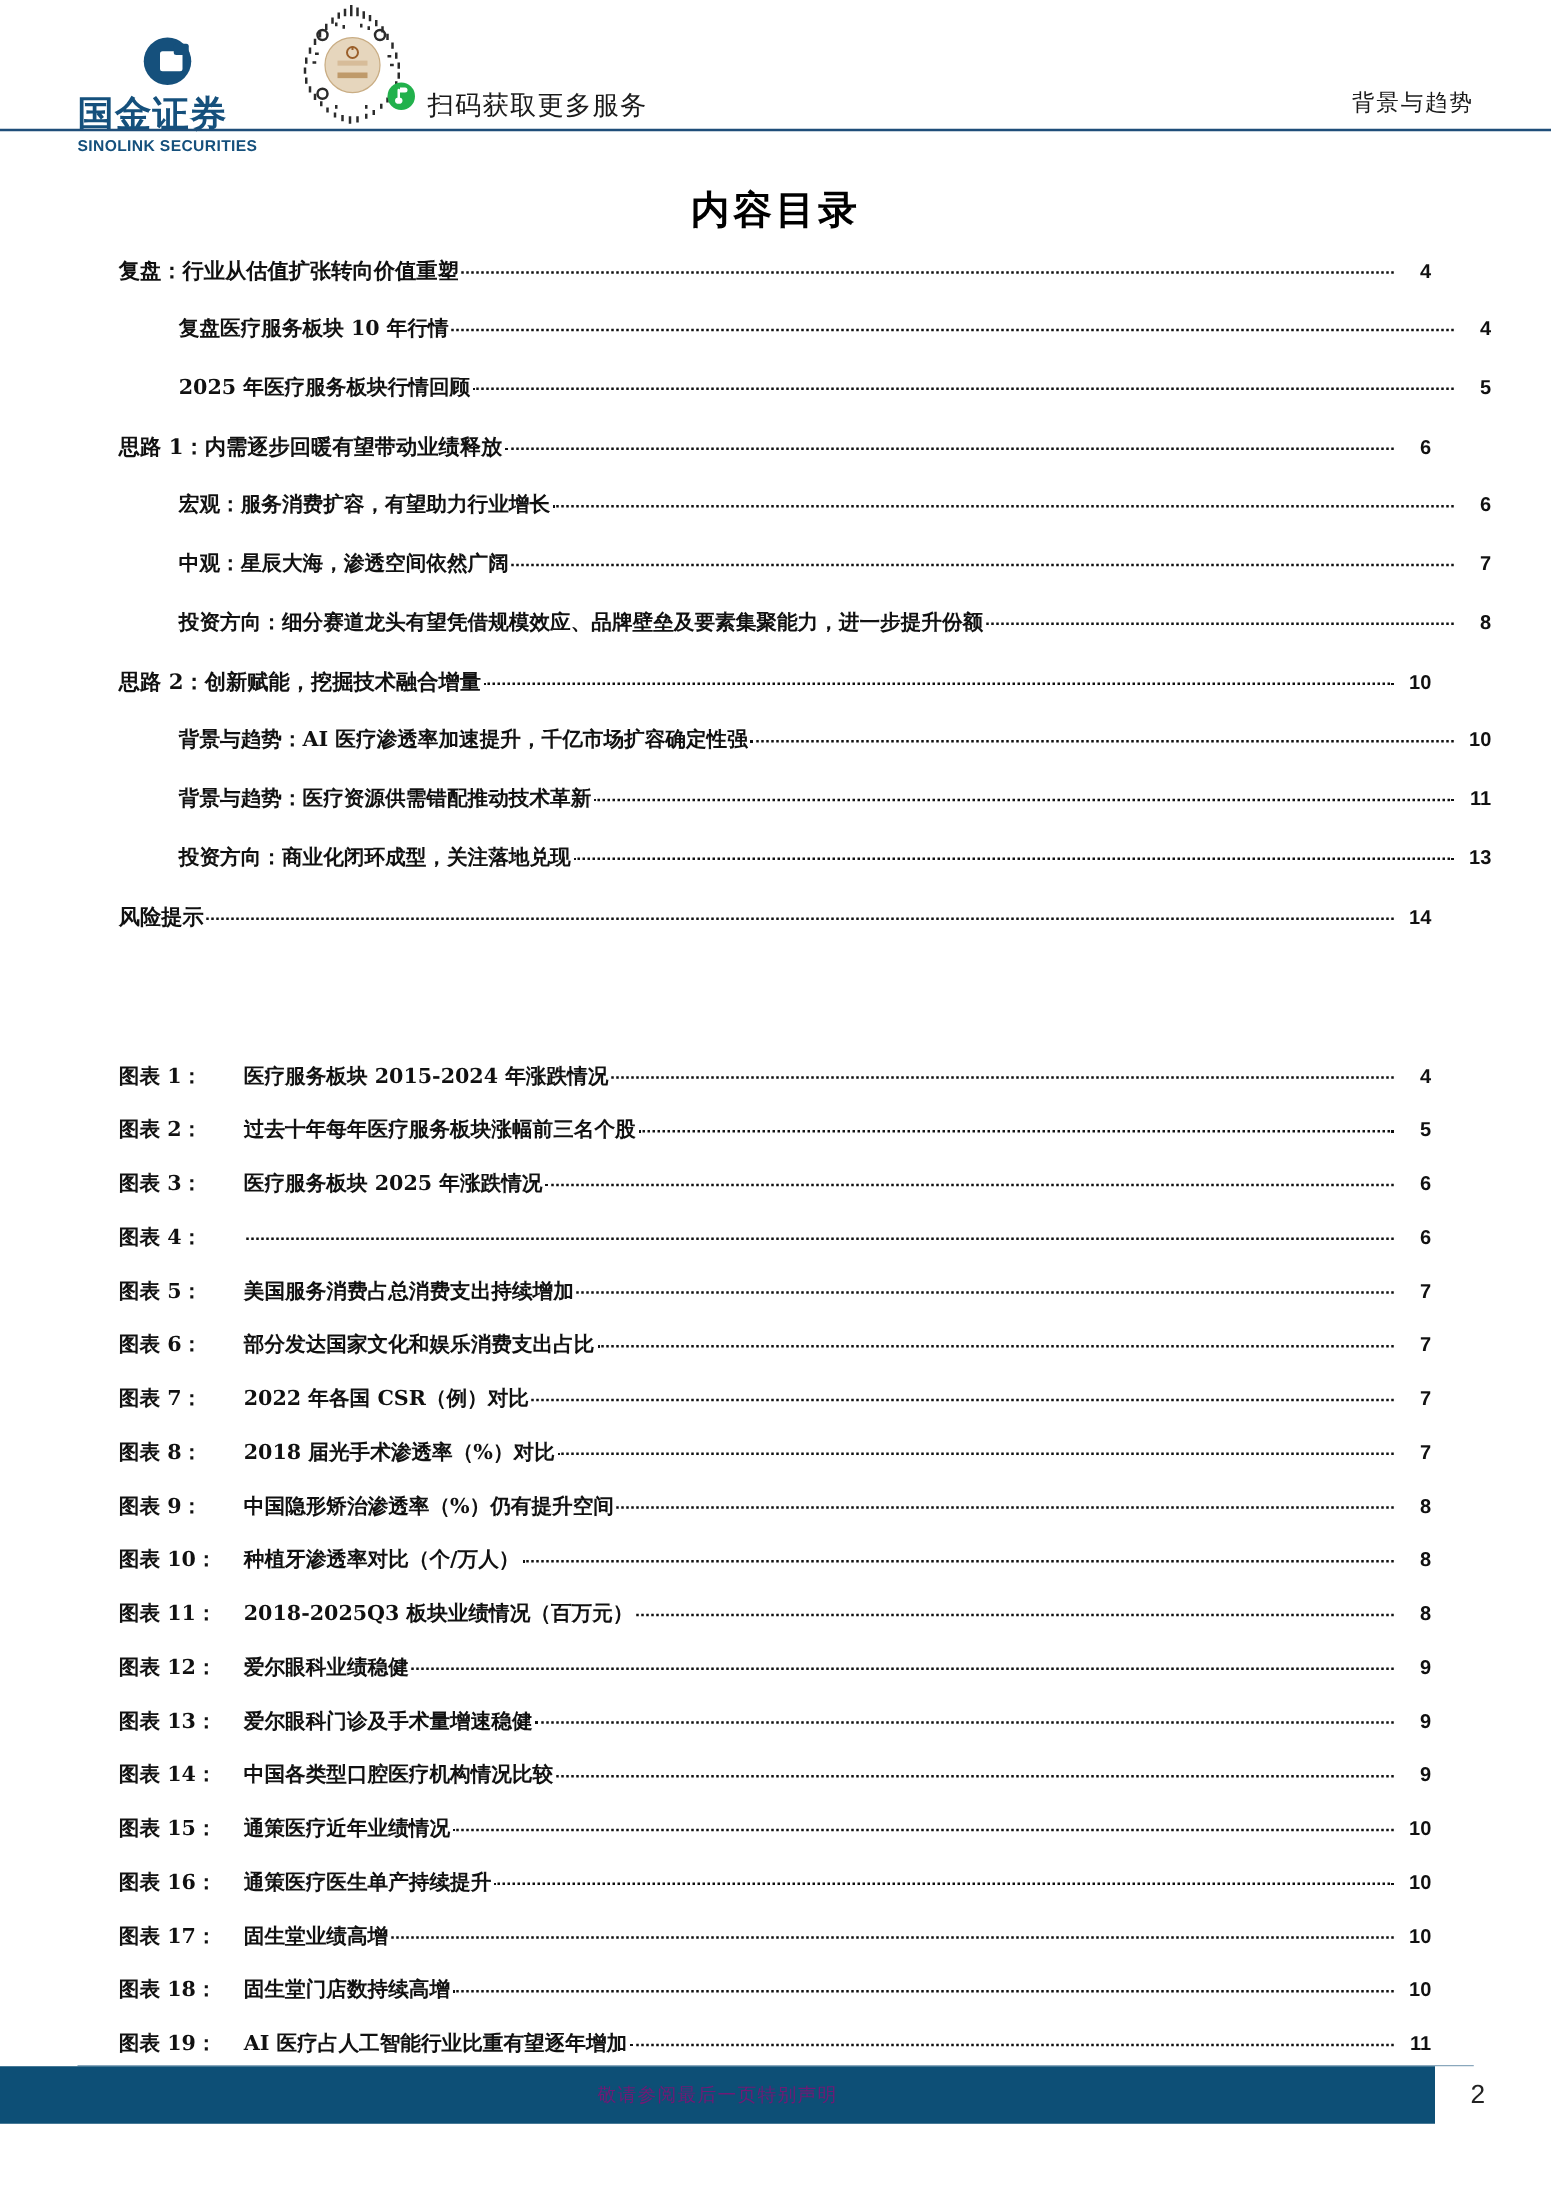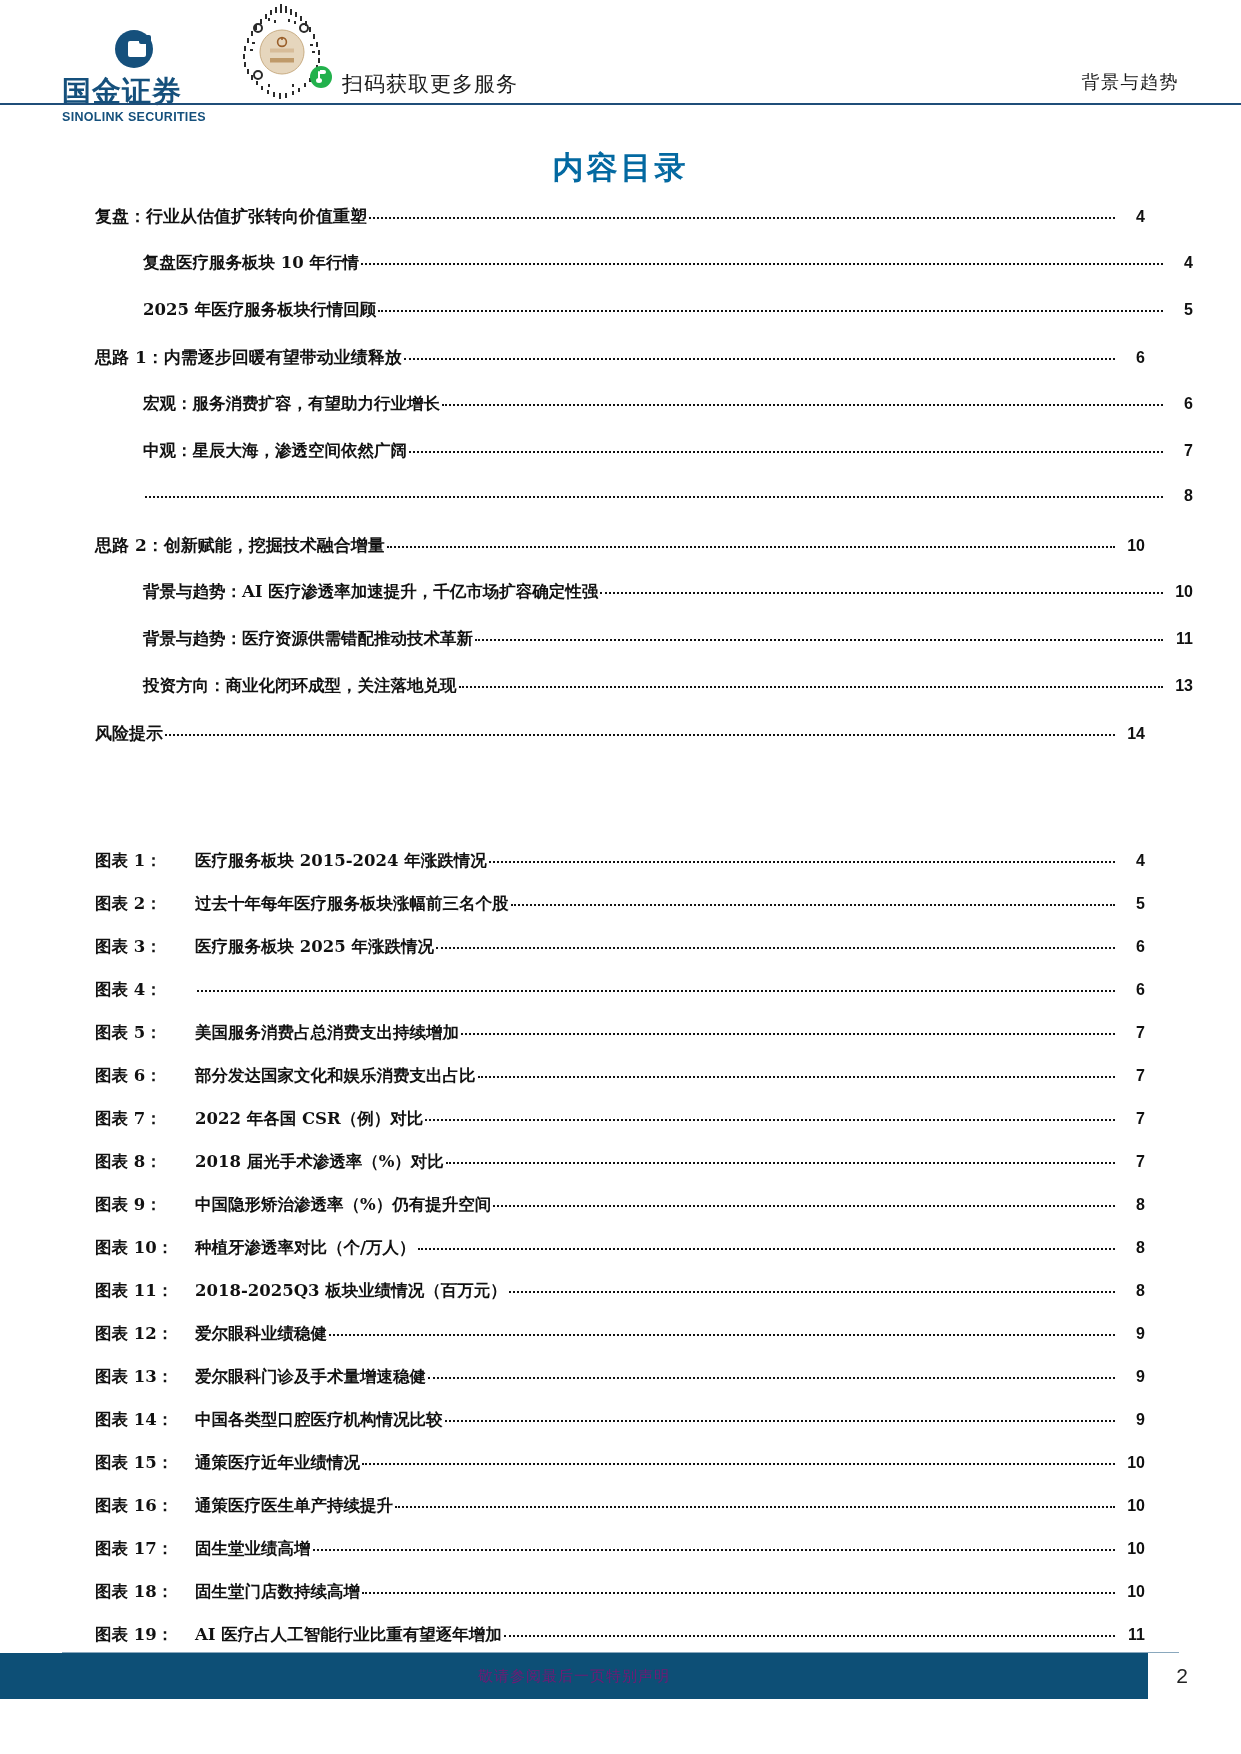--- a/index.html
+++ b/index.html
@@ -137,21 +137,21 @@
     color: #1a1a1a;
     letter-spacing: 1.5px;
   }
 
   
   .section-title {
     text-align: center;
     font-family: "DejaVu Serif", "Liberation Serif", serif;
     font-weight: bold;
     font-size: 31px;
-    color: #0369a1;
+    color: #000000;
     letter-spacing: 3px;
   }
   #content-title-wrap { position: absolute; left: 0; top: 147px; width: 1241px; }
   #figure-title-wrap  { position: absolute; left: 0; top: 788px; width: 1241px; }
 
   
   .toc {
     position: absolute;
     left: 95px;
     width: 1050px;
@@ -363,20 +363,21 @@
         <span class="toc-label">宏观：服务消费扩容，有望助力行业增长</span>
         <span class="toc-dots"></span>
         <span class="toc-page">6</span>
       </div>
       <div class="toc-row lvl2">
         <span class="toc-label">中观：星辰大海，渗透空间依然广阔</span>
         <span class="toc-dots"></span>
         <span class="toc-page">7</span>
       </div>
       <div class="toc-row lvl2">
+        <span class="toc-label">投资方向：细分赛道龙头有望凭借规模效应、品牌壁垒及要素集聚能力，进一步提升份额</span>
         <span class="toc-dots"></span>
         <span class="toc-page">8</span>
       </div>
       <div class="toc-row lvl1">
         <span class="toc-label">思路 2：创新赋能，挖掘技术融合增量</span>
         <span class="toc-dots"></span>
         <span class="toc-page">10</span>
       </div>
       <div class="toc-row lvl2">
         <span class="toc-label">背景与趋势：AI 医疗渗透率加速提升，千亿市场扩容确定性强</span>

